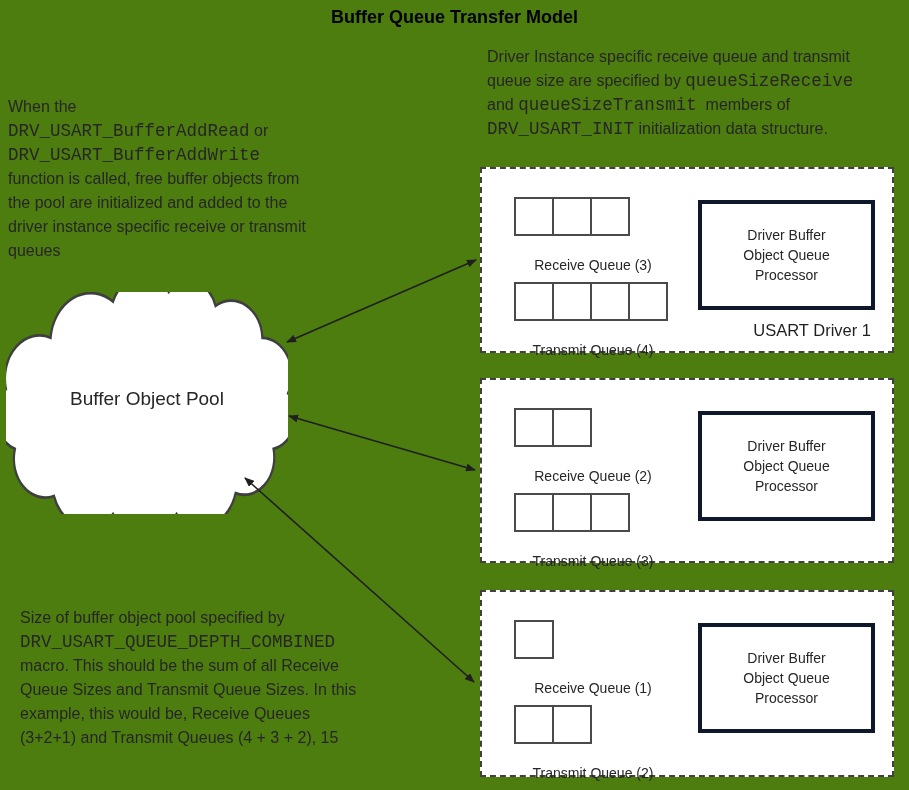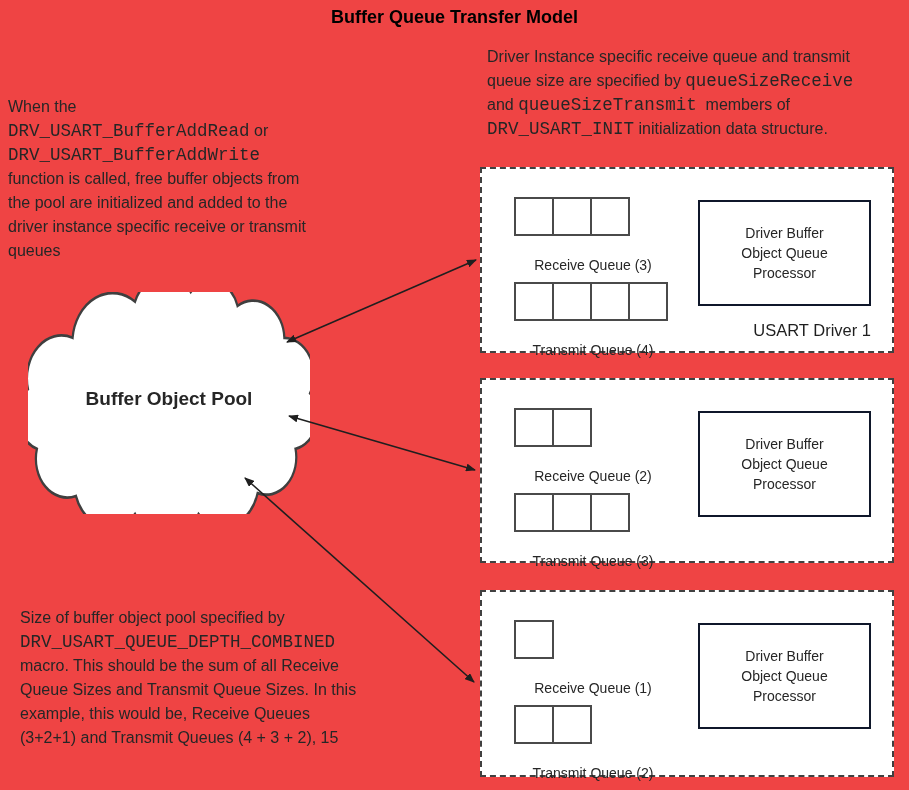--- a/index.html
+++ b/index.html
@@ -1,30 +1,30 @@
 <!DOCTYPE html>
 <html><head>
 <meta charset="utf-8">
 <style>
   html,body{margin:0;padding:0;background:#fff;}
   #canvas{
-    position:relative;width:909px;height:790px;background:#ef4444;overflow:hidden;
+    position:relative;width:909px;height:790px;background:#4d7c0f;overflow:hidden;
     font-family:"Liberation Sans",sans-serif;color:#262626;
   }
   .title{
     position:absolute;top:7px;left:0;width:100%;text-align:center;
     font-size:18px;font-weight:bold;color:#000;
   }
   .para{position:absolute;font-size:16px;line-height:24px;white-space:pre-wrap;}
   .para .code{font-family:"Liberation Mono","DejaVu Sans Mono",monospace;font-size:17.5px;}
   #note-top-left{left:8px;top:95px;width:448px;}
   #note-top-right{left:487px;top:45px;width:420px;}
   #note-bottom-left{left:20px;top:606px;width:452px;}
 
-  .cloud-wrap{position:absolute;left:28px;top:292px;width:282px;height:222px;font-weight:bold;}
+  .cloud-wrap{position:absolute;left:6px;top:292px;width:282px;height:222px;}
   .cloud-wrap svg{position:absolute;left:0;top:0;width:100%;height:100%;}
   .cloud-label{
     position:absolute;left:0;top:96px;width:100%;text-align:center;
     font-size:19px;color:#262626;
   }
 
   .driver-box{
     position:absolute;left:480px;width:410px;
     border:2px dashed #404040;background:#fff;
   }
@@ -37,21 +37,21 @@
   .cell{
     width:36px;height:35px;background:#fff;
     border:2px solid #4a4a4a;margin-right:-2px;flex:0 0 auto;
   }
   .queue-label{
     font-size:14px;text-align:center;color:#262626;
     margin-top:21px;margin-bottom:9px;
   }
   .proc-box{
     position:absolute;left:216px;top:31px;width:169px;height:102px;
-    border:2px solid #0f172a;background:#fff;
+    border:4px solid #0f172a;background:#fff;
     display:flex;align-items:center;justify-content:center;
     text-align:center;font-size:14px;line-height:20px;white-space:pre-line;
   }
   .usart-label{
     position:absolute;left:216px;top:152px;width:173px;
     text-align:right;font-size:16.5px;color:#1f1f1f;
   }
   #arrows{position:absolute;left:0;top:0;width:909px;height:790px;pointer-events:none;}
 </style>
 </head>

